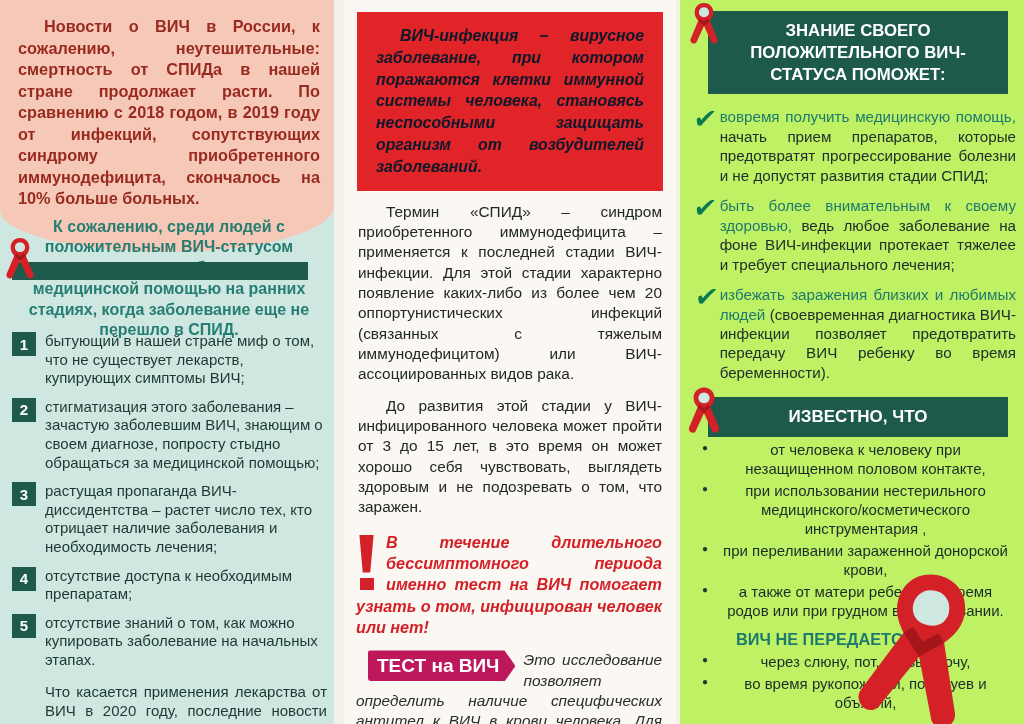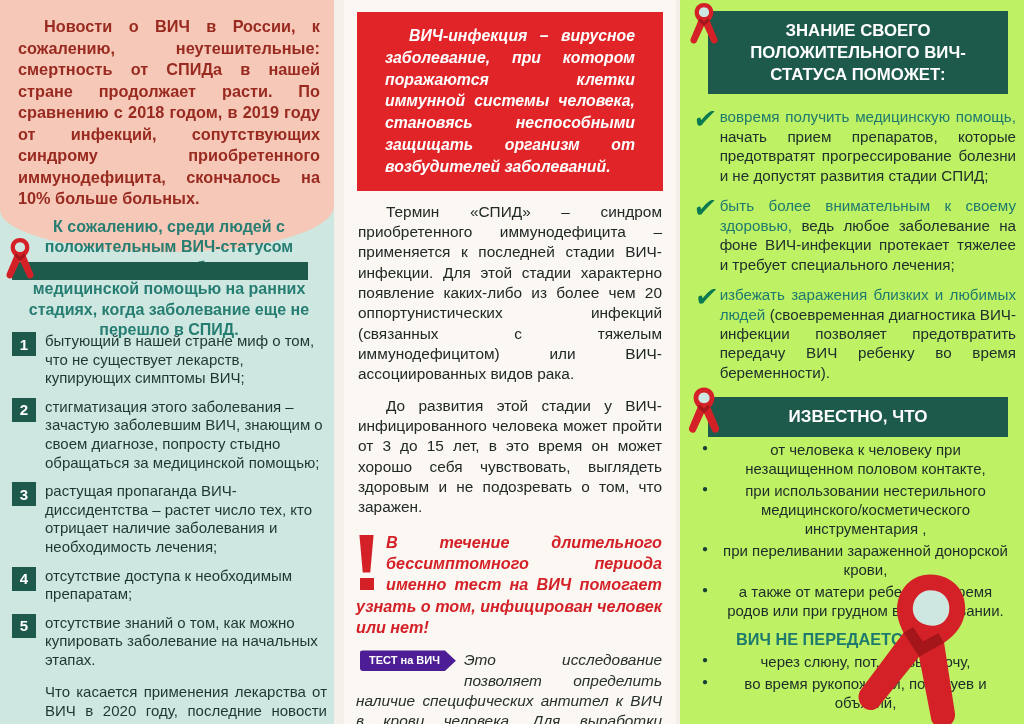--- a/index.html
+++ b/index.html
@@ -24,35 +24,35 @@
   .left-head { top:262px; left:12px; width:296px; font-size:17.5px; padding:9px 4px; }
   .left-list { position:absolute; top:332px; left:12px; right:7px; }
   .litem { display:flex; gap:9px; margin-bottom:10px; }
   .num { flex:0 0 auto; width:24px; height:24px; background:#1d5a4c; color:#fff;
          font-weight:bold; font-size:15px; display:flex; align-items:center; justify-content:center; }
   .ltext { color:#1d3832; font-size:15px; line-height:1.24; }
   .outro { margin-left:33px; margin-top:12px; color:#1d3832; font-size:15px;
            line-height:1.28; text-align:justify; }
 
   
-  .red-box { margin:12px 13px 0 13px; background:#e02428; color:#ffffff; padding:13px 28px;
+  .red-box { margin:12px 13px 0 13px; background:#e02428; color:#0f172a; padding:13px 19px;
              font-weight:bold; font-style:italic; font-size:15.8px; line-height:1.38;
              text-align:justify; text-indent:24px; }
   .mid-p { margin:11px 14px 0 14px; color:#202926; font-size:15.4px; line-height:1.32;
            text-align:justify; text-indent:28px; }
   .warn { margin:14px 14px 0 12px; color:#d42127; font-weight:bold; font-style:italic;
           font-size:16.2px; line-height:1.32; text-align:justify; }
   .excl { float:left; width:21px; height:60px; margin:3px 9px 0 0; }
   .ebar { display:block; width:17px; height:38px; margin:0 auto; background:#d42127;
           clip-path:polygon(8% 0,92% 0,72% 100%,28% 100%); }
   .edot { display:block; width:14px; height:12px; margin:5px auto 0; background:#d42127; }
   .test-p { margin:12px 14px 0 12px; color:#26302c; font-style:italic; font-size:15.4px;
             line-height:1.32; text-align:justify; }
-  .test-badge { float:left; background:#4c1d95; color:#fff; font-style:normal;
-                font-weight:bold; font-size:11px; padding:3px 16px 3px 9px; margin:0 8px 2px 4px;
+  .test-badge { float:left; background:#be185d; color:#fff; font-style:normal;
+                font-weight:bold; font-size:19px; padding:3px 16px 3px 9px; margin:0 8px 2px 12px;
                 clip-path:polygon(0 0,calc(100% - 11px) 0,100% 50%,calc(100% - 11px) 100%,0 100%);
                 border-radius:3px 0 0 3px; }
 
   
   .right-head1 { position:relative; margin:11px 16px 0 28px; font-size:16.8px; padding:9px 6px; }
   .right-head2 { position:relative; margin:15px 16px 4px 28px; font-size:17px; padding:9px 6px; }
   .checks { margin:13px 8px 0 10px; }
   .citem { display:flex; gap:7px; margin-bottom:11px; }
   .cmark { flex:0 0 auto; color:#0b7a50; font-size:27px; line-height:0.9; font-weight:bold;
            transform:skewX(-8deg); }

